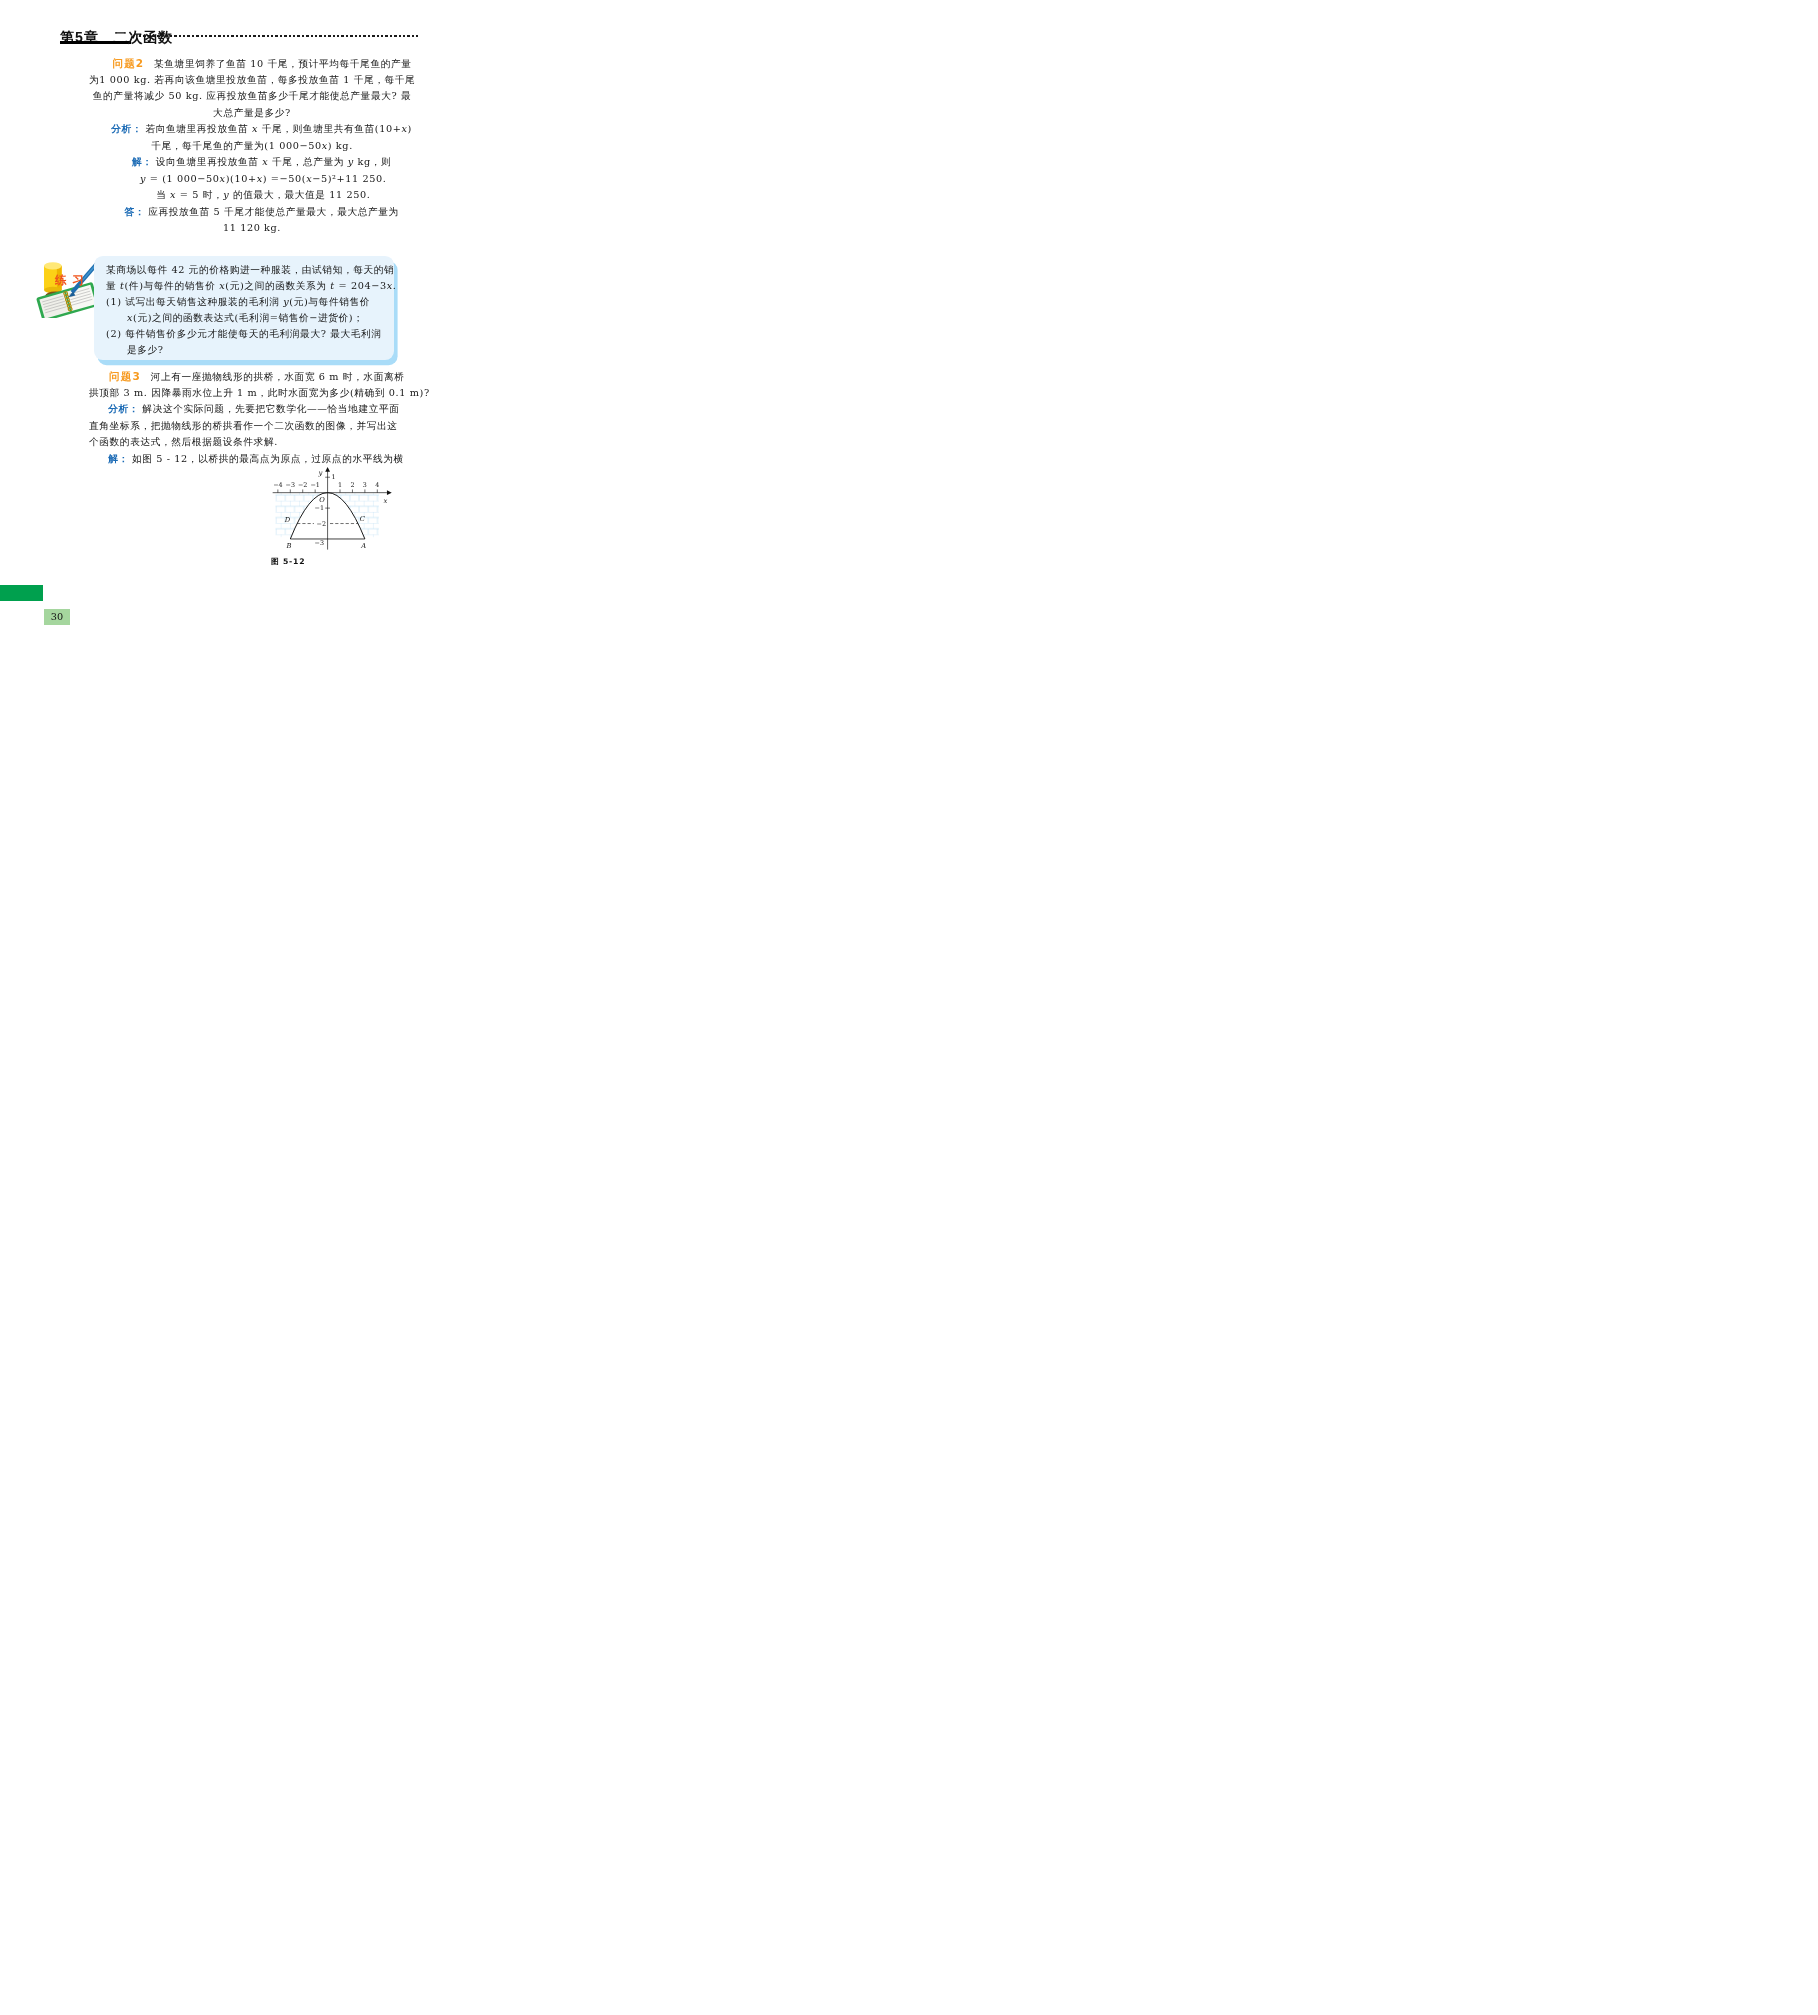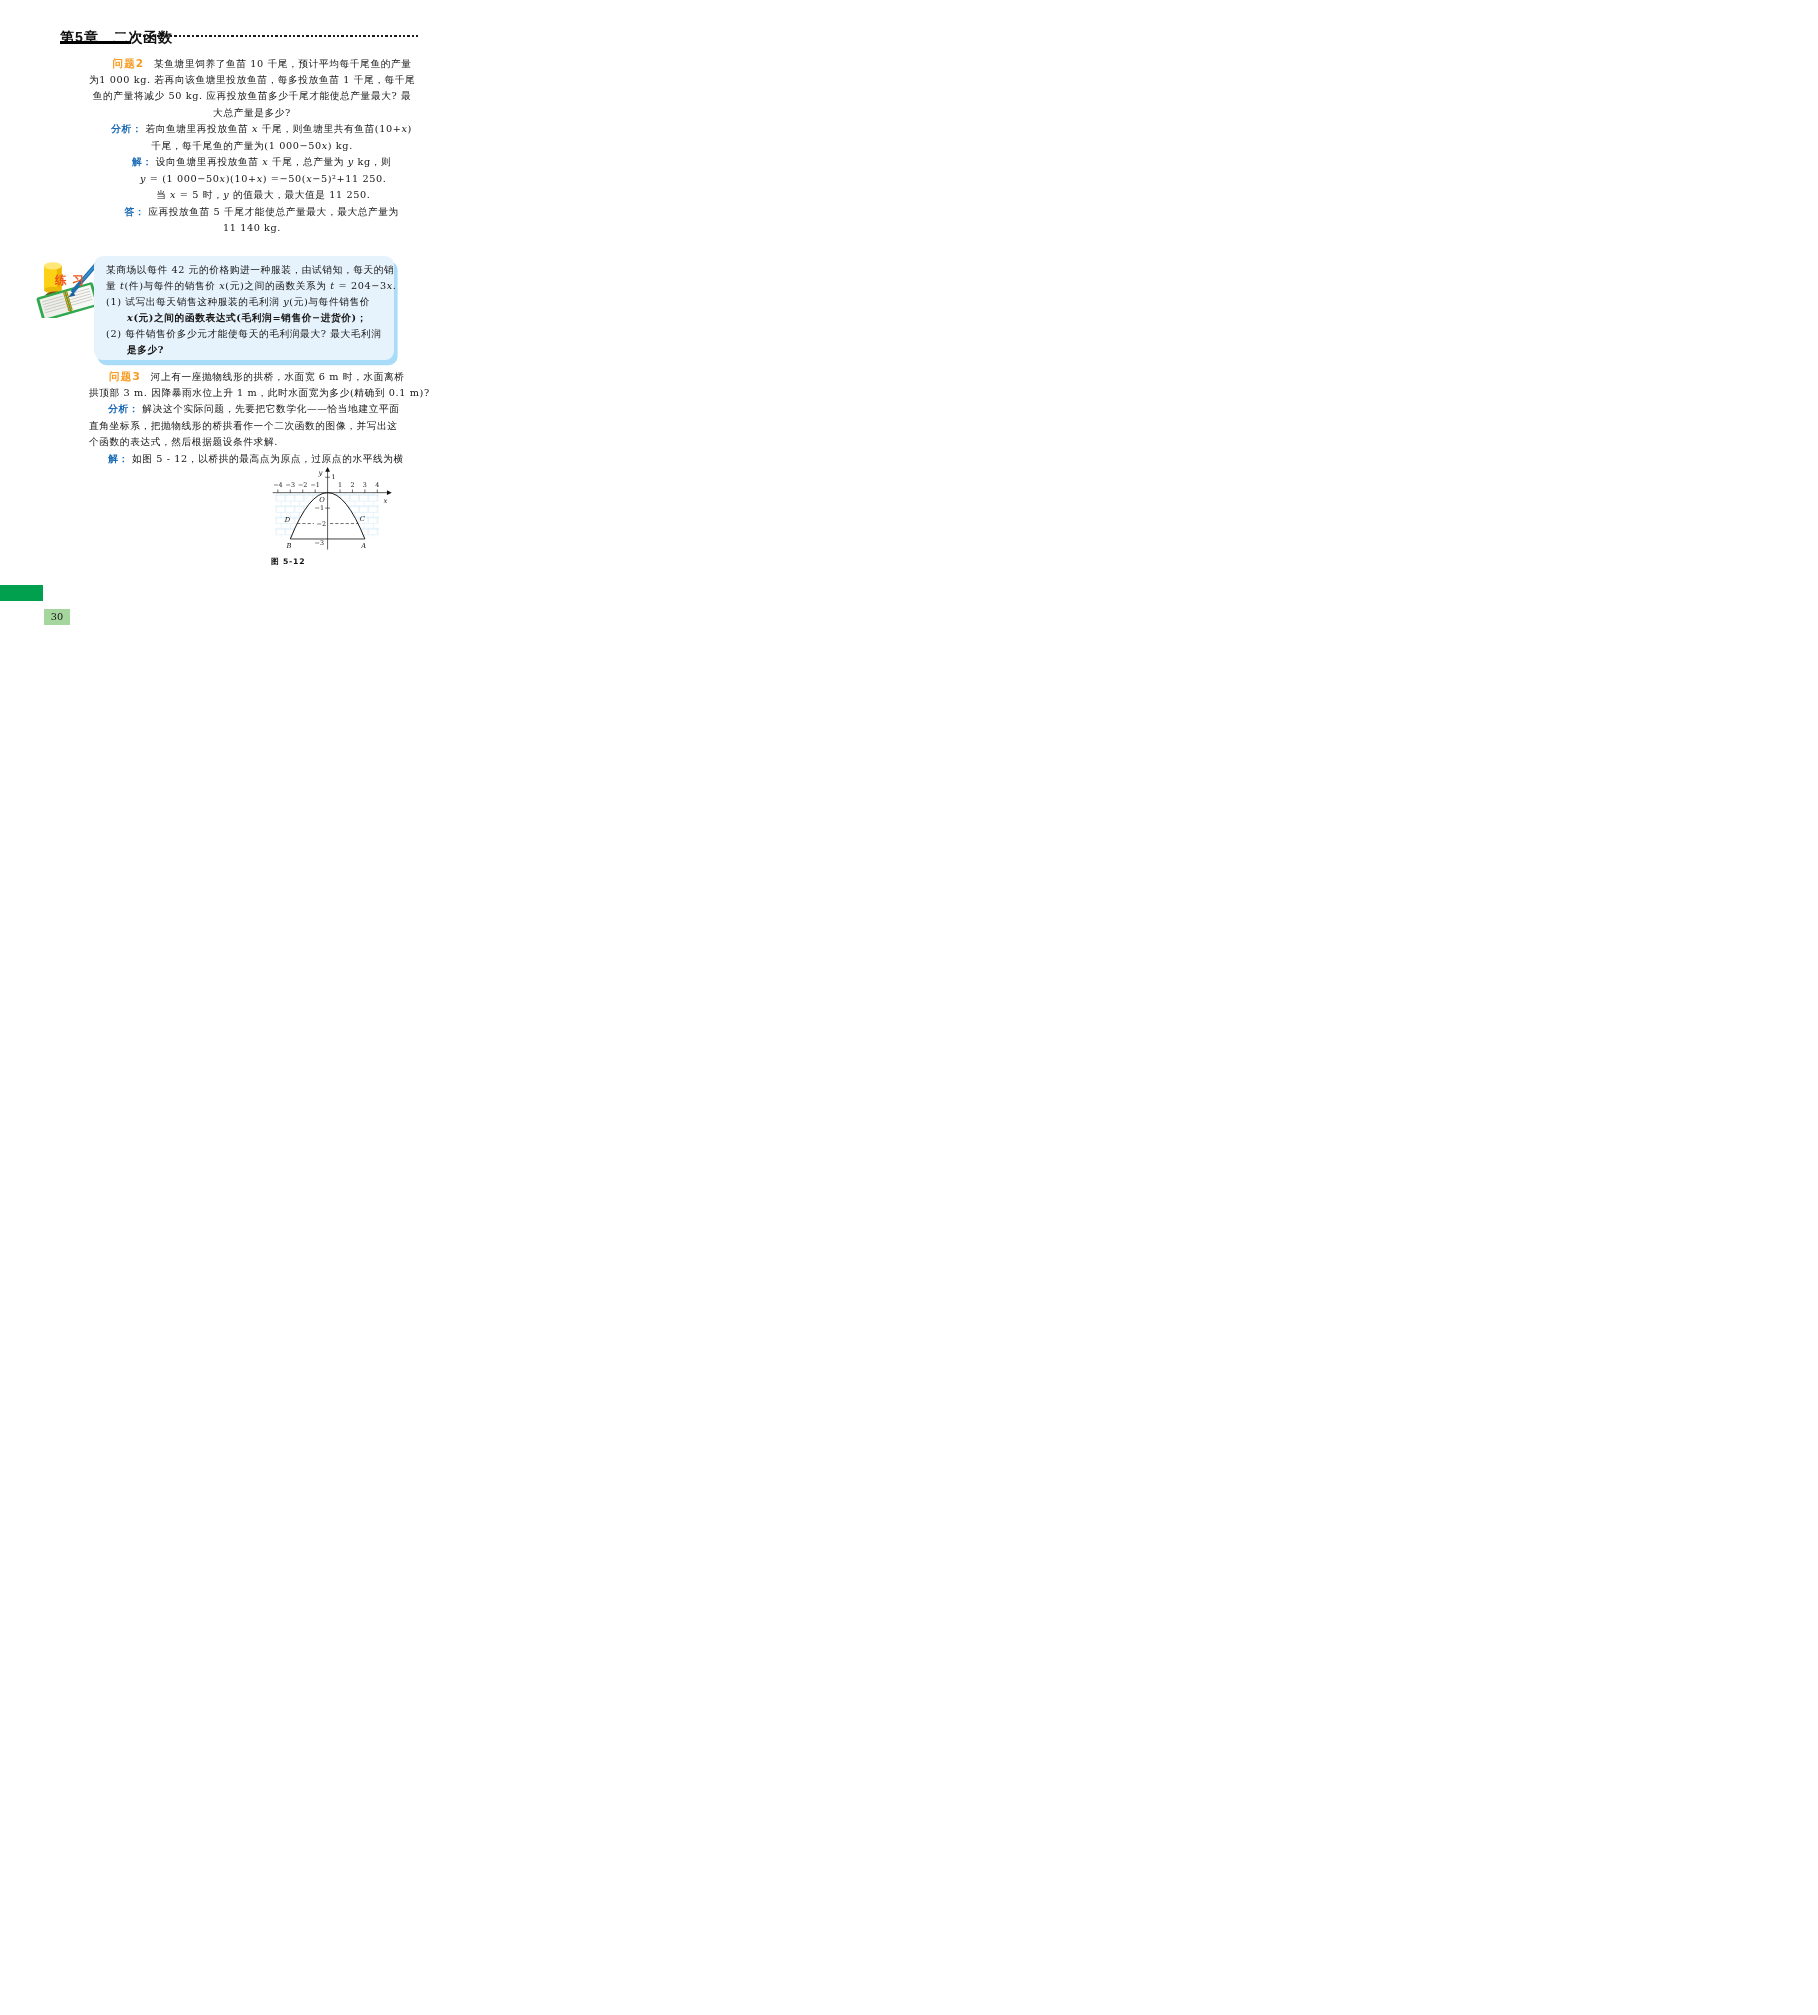--- a/index.html
+++ b/index.html
@@ -25,21 +25,21 @@
   .plabel{font-family:"DejaVu Sans",sans-serif;font-weight:bold;color:#F79A1F;
           font-size:10.5px;margin-right:9.7px;letter-spacing:1.2px;}
   .blabel{font-family:"DejaVu Sans",sans-serif;font-weight:bold;color:#1A6AB5;
           font-size:9.7px;margin-right:3.2px;}
 
   
   .pbox{position:absolute;left:94px;top:256px;width:300px;height:104px;background:#E7F3FC;
         border-radius:8.9px;box-shadow:3.6px 5.2px 0 0 #A9DCF8;box-sizing:border-box;
         padding:6px 5px 0 12px;}
   .pbox .line{height:16px;line-height:16px;}
-  .hang{padding-left:21px;font-weight:bold;}
+  .hang{padding-left:21px;}
 
   .ptag{position:absolute;left:55px;top:273px;font-family:"DejaVu Sans",sans-serif;
         font-weight:bold;font-size:11.7px;color:#F0541C;letter-spacing:5.6px;}
 
   
   .figure{position:absolute;left:271px;top:467px;width:122px;}
   .figure svg{display:block;}
   .figcap{margin-top:4.8px;text-align:left;font-family:"DejaVu Sans",sans-serif;
           font-weight:bold;font-size:7.7px;letter-spacing:0.8px;color:#111;}
   .ftick{font-family:"DejaVu Serif",serif;font-size:16px;fill:#111;}
@@ -64,21 +64,21 @@
     <div class="line indL"><span class="plabel">问题2</span><span>某鱼塘里饲养了鱼苗 10 千尾，预计平均每千尾鱼的产量</span></div>
     <div class="line">为1 000 kg. 若再向该鱼塘里投放鱼苗，每多投放鱼苗 1 千尾，每千尾</div>
     <div class="line">鱼的产量将减少 50 kg. 应再投放鱼苗多少千尾才能使总产量最大? 最</div>
     <div class="line">大总产量是多少?</div>
     <div class="line ind"><span class="blabel">分析：</span><span>若向鱼塘里再投放鱼苗 <i>x</i> 千尾，则鱼塘里共有鱼苗(10+<i>x</i>)</span></div>
     <div class="line">千尾，每千尾鱼的产量为(1 000−50<i>x</i>) kg.</div>
     <div class="line ind"><span class="blabel">解：</span><span>设向鱼塘里再投放鱼苗 <i>x</i> 千尾，总产量为 <i>y</i> kg，则</span></div>
     <div class="line eqind"><i>y</i> = (1 000−50<i>x</i>)(10+<i>x</i>) =−50(<i>x</i>−5)²+11 250.</div>
     <div class="line eqind">当 <i>x</i> = 5 时，<i>y</i> 的值最大，最大值是 11 250.</div>
     <div class="line ind"><span class="blabel">答：</span><span>应再投放鱼苗 5 千尾才能使总产量最大，最大总产量为</span></div>
-    <div class="line">11 140 kg.</div>
+    <div class="line">11 120 kg.</div>
   </div>
 
   <svg style="position:absolute;left:34px;top:257px;" width="69" height="61" viewBox="0 0 170 152">
 
     <rect x="24" y="22" width="44" height="60" fill="#FCD116"></rect>
     <rect x="56" y="22" width="12" height="60" fill="#EDB400"></rect>
     <ellipse cx="46" cy="22" rx="22" ry="9" fill="#FFE877"></ellipse>
     <ellipse cx="46" cy="82" rx="22" ry="8" fill="#E9B808"></ellipse>
 
     <ellipse cx="52" cy="97" rx="25" ry="11" fill="#7E4F16"></ellipse>

